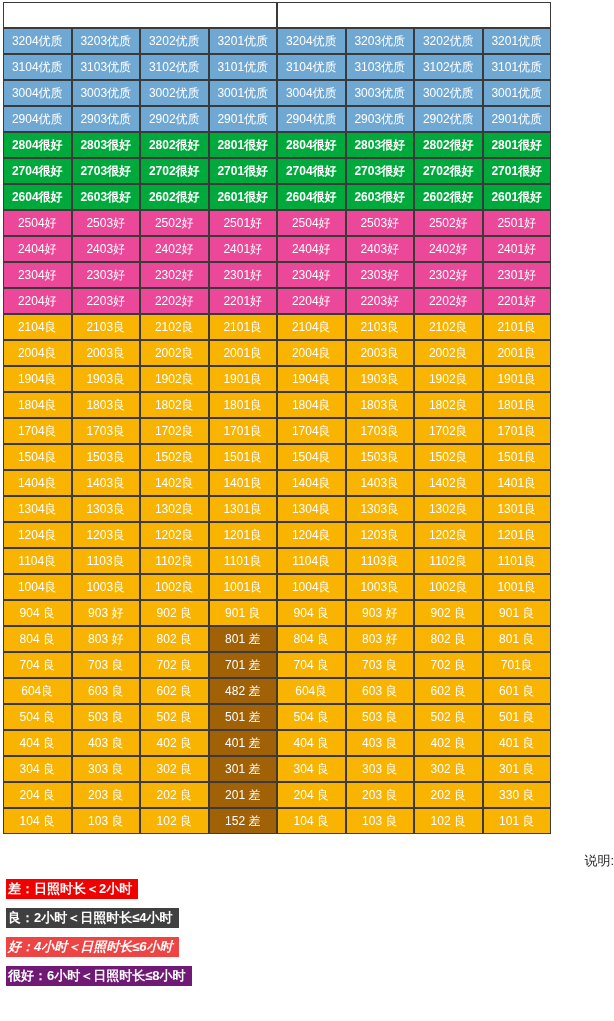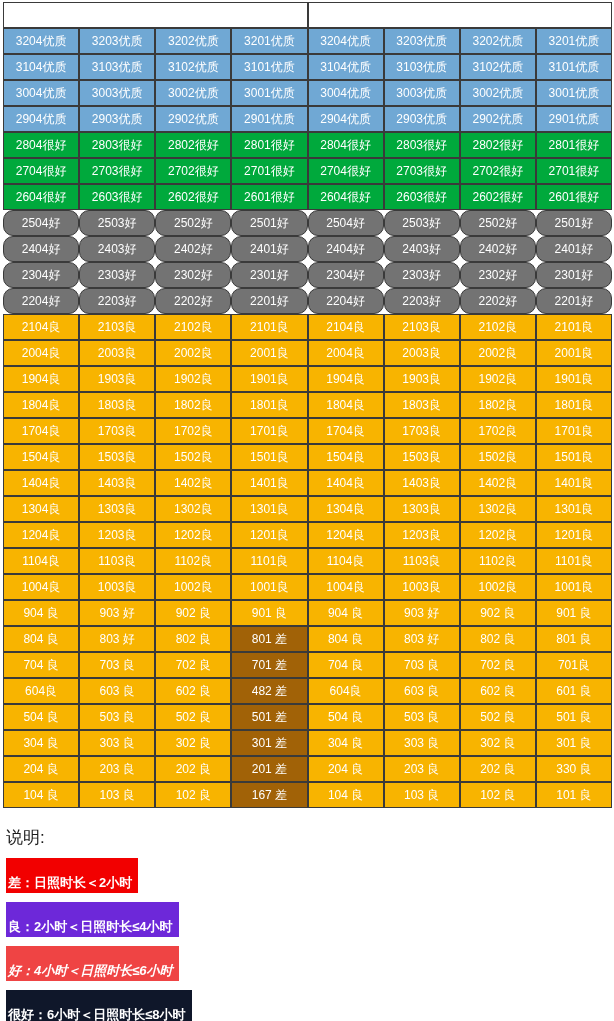--- a/index.html
+++ b/index.html
@@ -8,21 +8,21 @@
     background:#ffffff;
     font-family:"Liberation Sans","DejaVu Sans",sans-serif;
     overflow:hidden;
   }
   .sheet{position:relative;width:614px;height:1021px;}
 
   table.grid{
     border-collapse:separate;
     border-spacing:0;
     table-layout:fixed;
-    width:609px;
+    width:548px;
     margin:2px 0 0 3px;
   }
   table.grid td{
     border:1px solid #3a3a3a;
     padding:0;
     text-align:center;
     vertical-align:middle;
     font-size:12px;
     line-height:24px;
     height:24px;
@@ -34,51 +34,52 @@
     background:#ffffff;
     color:#1a1a1a;
     font-size:13px;
     height:28px;
     line-height:28px;
     border:1px solid #3a3a3a;
     letter-spacing:.5px;
   }
   
   td.c-you  {background:#70a8d4;}  
-  td.c-henhao{background:#00a93c;} 
-  td.c-hao  {background:#737373;border-radius:10px;}  
+  td.c-henhao{background:#00a93c;font-weight:bold;} 
+  td.c-hao  {background:#ec4899;}  
   td.c-liang{background:#f8b400;}  
   td.c-cha  {background:#a16207;}  
 
   
   td.sep-left{border-left:2px solid #3a3a3a;}
 
   .legend{
     margin:18px 0 0 6px;
     font-size:13px;
     color:#1a1a1a;
   }
   .legend .cap{
-    font-size:17px;
+    font-size:13px;
     color:#1a1a1a;
     margin-bottom:9px;
+    text-align:right;
   }
   .legend .row{margin:0 0 9px 0;line-height:1;}
   .legend .chip{
     display:inline-block;
-    padding:18px 6px 4px 2px;
+    padding:3px 6px 4px 2px;
     font-size:13px;
     font-weight:bold;
     color:#ffffff;
     white-space:nowrap;
   }
   .chip.c-cha   {background:#f20000;}
-  .chip.c-liang {background:#6d28d9;}
+  .chip.c-liang {background:#404040;}
   .chip.c-hao   {background:#ef4444;font-style:italic;}
-  .chip.c-henhao{background:#0f172a;}
+  .chip.c-henhao{background:#701a75;}
 </style>
 </head>
 <body>
 
 <div class="sheet">
 
   <table class="grid">
     <thead>
       <tr>
         <td class="hdr" colspan="4">一单元（西单元）33F</td>
@@ -350,20 +351,30 @@
           <td class="c-liang">504 良</td>
           <td class="c-liang">503 良</td>
           <td class="c-liang">502 良</td>
           <td class="c-cha">501 差</td>
           <td class="c-liang sep-left">504 良</td>
           <td class="c-liang">503 良</td>
           <td class="c-liang">502 良</td>
           <td class="c-liang">501 良</td>
         </tr>
         <tr>
+          <td class="c-liang">404 良</td>
+          <td class="c-liang">403 良</td>
+          <td class="c-liang">402 良</td>
+          <td class="c-cha">401 差</td>
+          <td class="c-liang sep-left">404 良</td>
+          <td class="c-liang">403 良</td>
+          <td class="c-liang">402 良</td>
+          <td class="c-liang">401 良</td>
+        </tr>
+        <tr>
           <td class="c-liang">304 良</td>
           <td class="c-liang">303 良</td>
           <td class="c-liang">302 良</td>
           <td class="c-cha">301 差</td>
           <td class="c-liang sep-left">304 良</td>
           <td class="c-liang">303 良</td>
           <td class="c-liang">302 良</td>
           <td class="c-liang">301 良</td>
         </tr>
         <tr>
@@ -373,21 +384,21 @@
           <td class="c-cha">201 差</td>
           <td class="c-liang sep-left">204 良</td>
           <td class="c-liang">203 良</td>
           <td class="c-liang">202 良</td>
           <td class="c-liang">330 良</td>
         </tr>
         <tr>
           <td class="c-liang">104 良</td>
           <td class="c-liang">103 良</td>
           <td class="c-liang">102 良</td>
-          <td class="c-cha">167 差</td>
+          <td class="c-cha">152 差</td>
           <td class="c-liang sep-left">104 良</td>
           <td class="c-liang">103 良</td>
           <td class="c-liang">102 良</td>
           <td class="c-liang">101 良</td>
         </tr>
       </tbody>
   </table>
 
   <div class="legend">
     <div class="cap">说明:</div>

